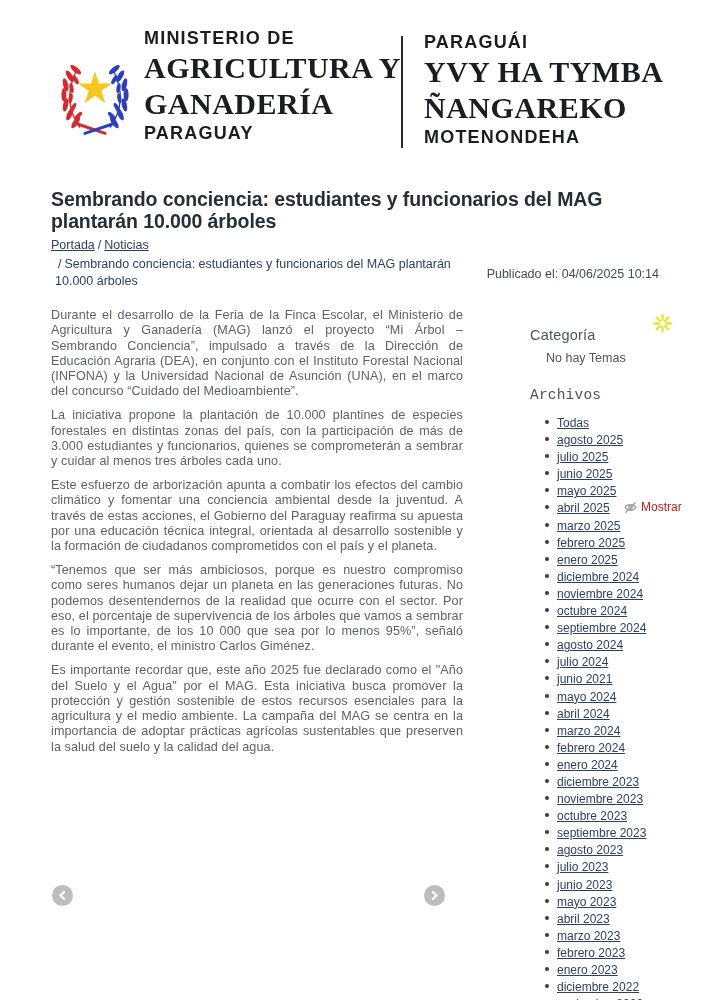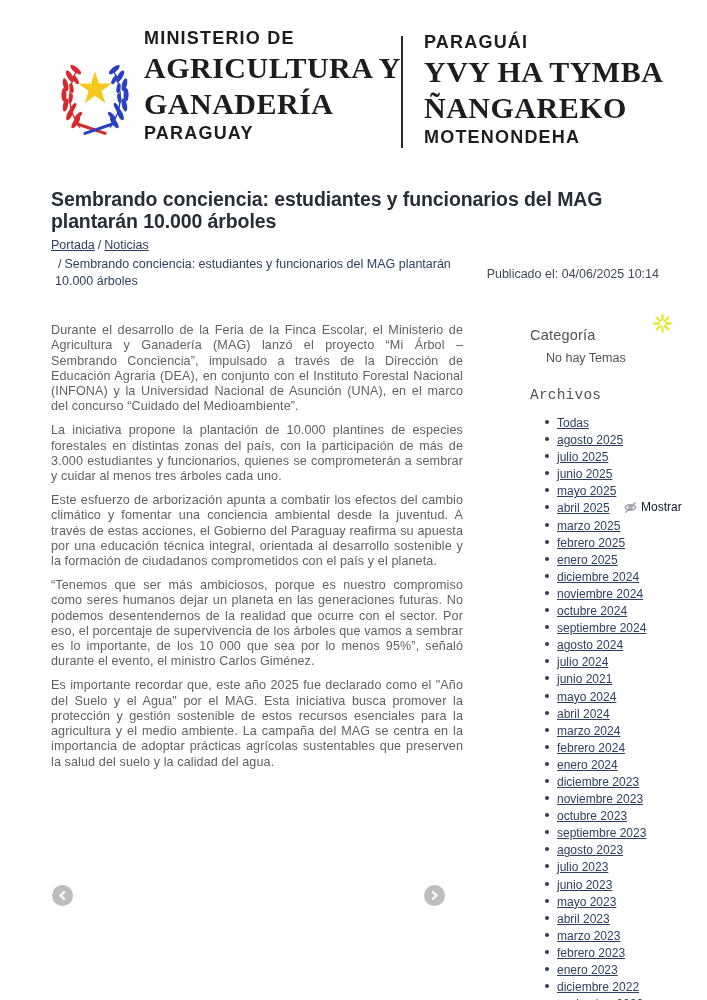--- a/index.html
+++ b/index.html
@@ -21,21 +21,21 @@
   .article-title{position:absolute;left:51px;top:188px;width:615px;margin:0;
                  font-size:19.5px;line-height:22px;font-weight:bold;color:#262e38;
                  letter-spacing:-.1px;}
   .breadcrumb{position:absolute;left:51px;top:237px;width:440px;font-size:12.5px;line-height:17.5px;}
   .breadcrumb a{color:#2e4163;text-decoration:underline;margin-top:22px;}
   .crumb-sep{color:#2e4163;margin:0 3px;}
   .crumb-current{color:#2e4163;margin-top:1px;padding-left:4px;}
   .published{position:absolute;right:46px;top:239px;font-size:12.5px;color:#414b5c;margin-top:28px;}
 
   
-  .article-body{position:absolute;left:51px;top:323px;width:412px;}
+  .article-body{position:absolute;left:51px;top:308px;width:412px;}
   .article-body p{margin:0 0 8.5px 0;font-size:12.6px;line-height:15.3px;
                   text-align:justify;color:#5e6268;letter-spacing:.1px;}
 
   
   .arrow-btn{position:absolute;width:21px;height:21px;border:none;padding:0;border-radius:50%;
              background:#bdbdbd;cursor:pointer;display:flex;align-items:center;justify-content:center;}
   .arrow-left{left:52px;top:885px;}
   .arrow-right{left:424px;top:885px;}
 
   
@@ -45,21 +45,21 @@
   .cat-heading{margin-top:14px;}
   .cat-empty{margin:8px 0 0 16px;font-size:12.5px;color:#4e545b;}
   .arch-heading{margin-top:22px;font-family:Liberation Mono, monospace;}
   .archive-list{list-style:none;margin:11px 0 0 15px;padding:0;position:relative;}
   .archive-list li{position:relative;padding-left:12px;line-height:15.1px;}
   .archive-list li::before{content:"";position:absolute;left:0;top:6px;width:4px;height:4px;
                            border-radius:50%;background:#333c4e;}
   .archive-list a{font-size:12px;color:#2e4163;text-decoration:underline;}
   .mostrar-badge{position:absolute;left:90px;top:186px;z-index:3;background:#ffffff;
                  display:flex;align-items:center;gap:4px;padding:1px 2px 1px 4px;cursor:pointer;}
-  .mostrar-badge span{font-size:12px;color:#0f172a;}
+  .mostrar-badge span{font-size:12px;color:#b91c1c;}
 </style>
 </head>
 <body>
 
 <div class="page">
 
   <header class="site-header">
     <svg class="emblem" viewBox="0 0 100 100" width="84" height="88" aria-hidden="true">
 
       <path d="M32 90 Q10 58 28 22" stroke="#d7282e" stroke-width="1.6" fill="none"></path>

